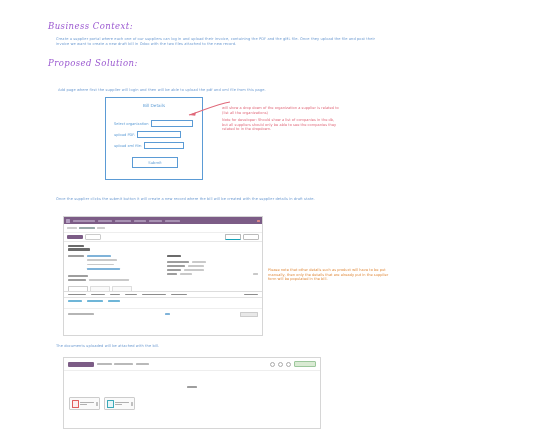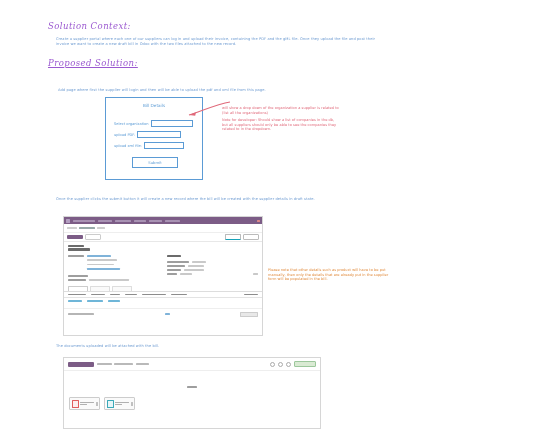--- a/index.html
+++ b/index.html
@@ -112,25 +112,25 @@
   .att-xml{background:#e6f6f8;border:.7px solid #3aa8b8;}
   .att-lines{display:flex;flex-direction:column;gap:1px;}
   .att-l{height:1.4px;background:#b0b0b0;border-radius:.3px;}
   .att-dl{width:2px;height:4px;background:#c0c0c0;border-radius:.3px;}
 </style>
 </head>
 <body>
 
 <div class="page">
 
-  <div class="h-sec" style="left:48px;top:21px;">Solution Context:</div>
+  <div class="h-sec" style="left:48px;top:21px;">Business Context:</div>
 
   <div class="body-txt w1" style="left:56px;top:37px;">Create a supplier portal where each one of our suppliers can log in and upload their invoice, containing the PDF and the gML file. Once they upload the file and post their invoice we want to create a new draft bill in Odoo with the two files attached to the new record.</div>
 
-  <div class="h-sec" style="left:48px;top:58px;text-decoration:underline;">Proposed Solution:</div>
+  <div class="h-sec" style="left:48px;top:58px;">Proposed Solution:</div>
 
   <div class="body-txt w1" style="left:58px;top:88px;">Add page where first the supplier will login and then will be able to upload the pdf and xml file from this page.</div>
 
   <div class="wf">
     <div class="wf-title">Bill Details</div>
 
     <div class="wf-row" style="top:22px;">
       <span class="wf-lbl">Select organization</span>
       <span class="wf-in" style="width:40px;"></span>
     </div>

